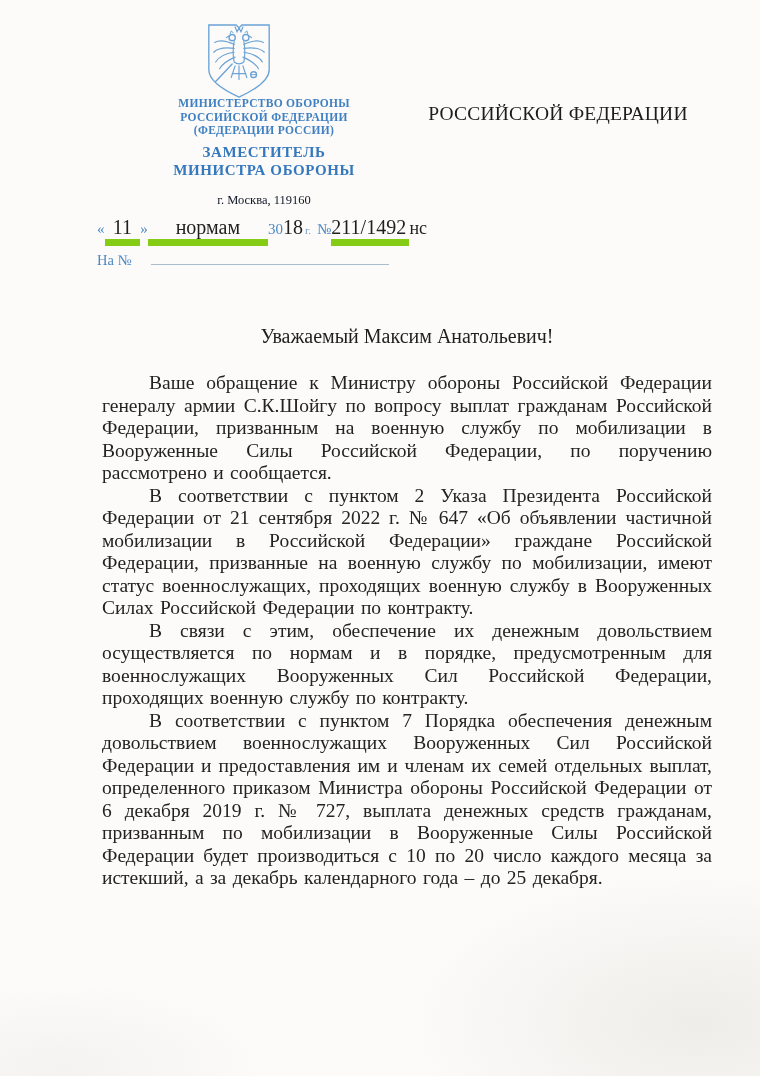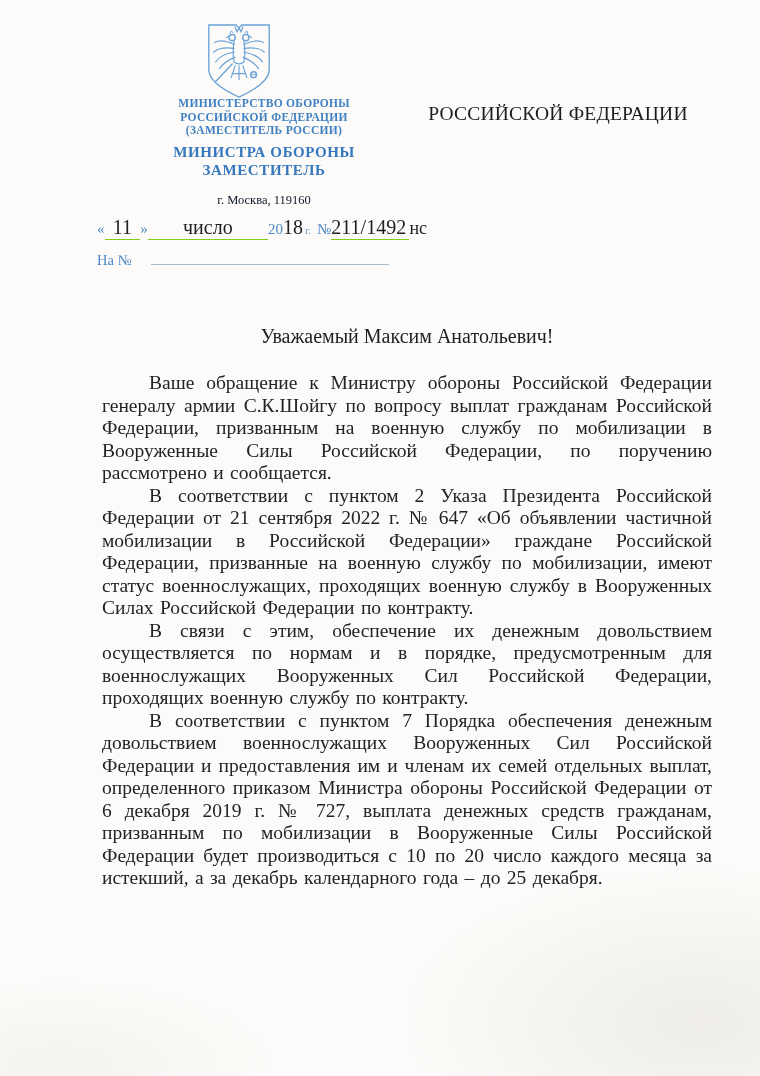--- a/index.html
+++ b/index.html
@@ -39,21 +39,21 @@
     text-align:center; color:#0f172a; font-size:12.5px;
   }
 
   .ref-line {
     position:absolute; left:97px; top:216px; width:330px;
     display:flex; align-items:baseline; white-space:nowrap;
   }
   .blue-small { color:#4c88c4; font-size:15px; }
   .blue-tiny  { color:#6d9cc9; font-size:11px; }
   .typed      { color:#1f1f1f; font-size:20px; }
-  .u-seg { border-bottom:1px solid #84cc16; text-align:center; display:inline-block; }
+  .u-seg { border-bottom:7px solid #84cc16; text-align:center; display:inline-block; }
   .seg-day   { width:44px; }
   .seg-month { width:148px; }
   .seg-num   { width:96px; text-align:left;font-family:Liberation Serif, serif; }
 
   .reply-line {
     position:absolute; left:97px; top:248px;
     display:flex; align-items:baseline;gap:16px;
   }
   .reply-label { color:#4c88c4; font-size:14.5px; }
   .reply-blank { display:inline-block; width:238px; border-bottom:1px solid #a9bdcb; height:16px; margin-left:4px; }
@@ -106,36 +106,36 @@
       <path d="M16,60 L31,44 M14,62 L18,58" stroke-width="1.4"></path>
 
       <circle cx="53" cy="55" r="3"></circle>
       <path d="M50,55 H56" stroke-width="1"></path>
     </svg>
   </div>
 
   <div class="ministry">
     <div>МИНИСТЕРСТВО ОБОРОНЫ</div>
     <div>РОССИЙСКОЙ ФЕДЕРАЦИИ</div>
-    <div>(ЗАМЕСТИТЕЛЬ РОССИИ)</div>
+    <div>(ФЕДЕРАЦИИ РОССИИ)</div>
   </div>
 
   <div class="official-title">
+    <div>ЗАМЕСТИТЕЛЬ</div>
     <div>МИНИСТРА ОБОРОНЫ</div>
-    <div>ЗАМЕСТИТЕЛЬ</div>
   </div>
 
   <div class="city-line">г. Москва, 119160</div>
 
   <div class="ref-line">
     <span class="blue-small">«</span>
     <span class="u-seg seg-day typed">11</span>
     <span class="blue-small">»</span>
-    <span class="u-seg seg-month typed">число</span>
-    <span class="blue-small">20</span>
+    <span class="u-seg seg-month typed">нормам</span>
+    <span class="blue-small">30</span>
       <span class="typed">18</span>
     <span class="blue-tiny" style="margin:0 6px 0 2px;">г.</span>
     <span class="blue-small">№</span>
     <span class="u-seg seg-num typed">211/1492</span>
     <span class="typed" style="font-size:18px; margin-left:0;text-align:right;">нс</span>
   </div>
 
   <div class="reply-line">
     <span class="reply-label">На №</span>
     <span class="reply-blank"></span>

